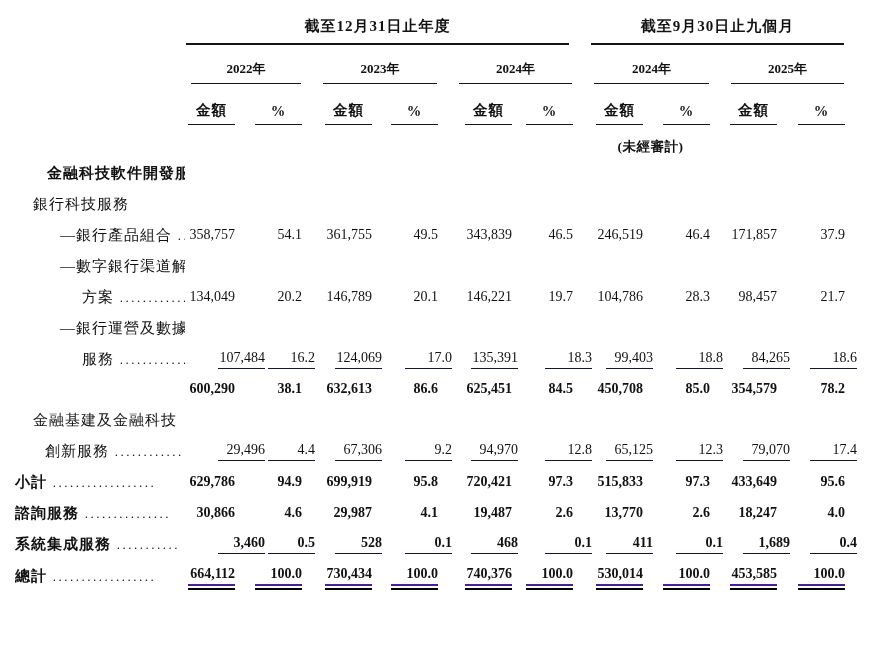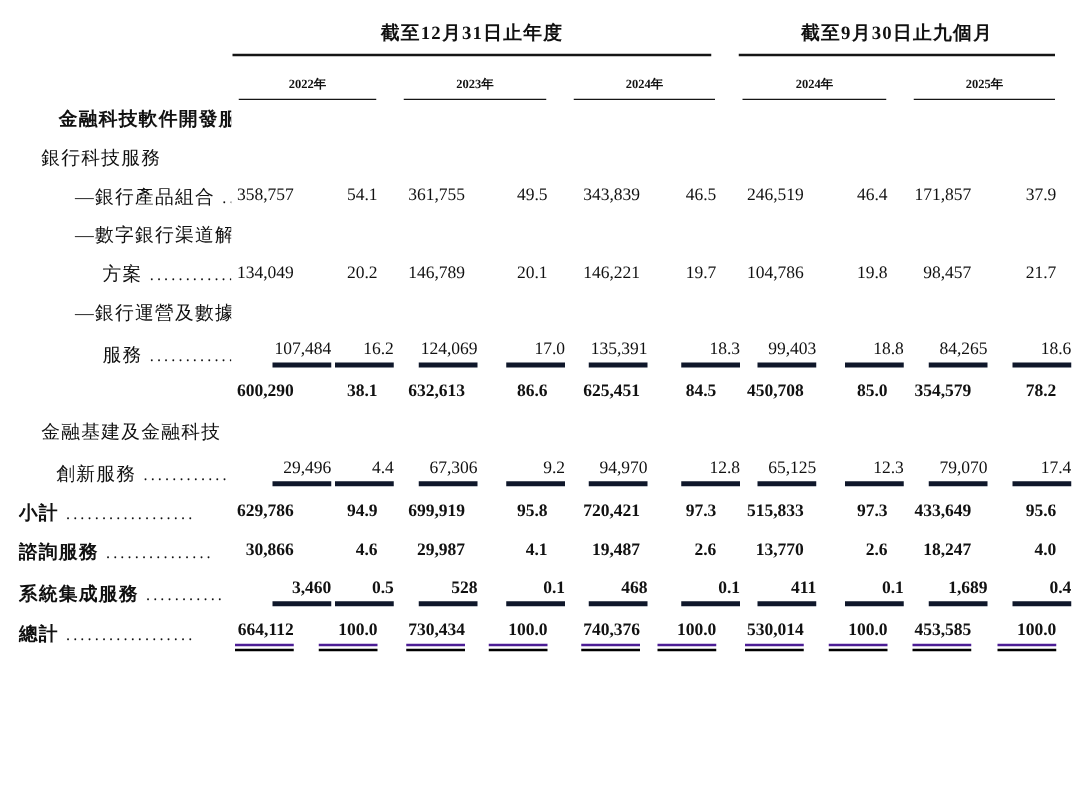--- a/index.html
+++ b/index.html
@@ -22,40 +22,40 @@
   .dots{letter-spacing:2.5px;font-size:13px;color:#111;}
   
   .pline{
     border-bottom:2px solid #151515;text-align:center;font-weight:700;
     font-size:15px;letter-spacing:1px;padding-bottom:7px;white-space:nowrap;
   }
   .p1{margin-right:3px;}
   .p2{margin-left:17px;}
   .yline{
     border-bottom:1.5px solid #151515;text-align:center;font-weight:700;
-    font-size:10px;padding:13px 0 5px 0;margin-left:20px;white-space:nowrap;
+    font-size:13px;padding:13px 0 5px 0;margin-left:20px;white-space:nowrap;
   }
   .y0{margin-left:5px;}
   .hbox{
     display:inline-block;min-width:47px;text-align:center;font-weight:700;
     font-size:14.5px;letter-spacing:1px;border-bottom:1.5px solid #151515;
     padding:11px 0 4px 0;
   }
   .note{
     font-weight:700;white-space:nowrap;text-align:center;
     font-size:13.5px;letter-spacing:0.5px;padding:9px 0 2px 0;
   }
   .n1{transform:translateX(15px);}
   .n2{transform:translateX(9px);padding-top:5px;}
   
   .box{
     display:inline-block;min-width:47px;text-align:right;white-space:nowrap;
     position:relative;padding-bottom:2px;
   }
-  .u1{border-bottom:4px solid #0f172a;margin-left:33px;}
+  .u1{border-bottom:1px solid #0f172a;margin-left:33px;}
   .u2{border-bottom:2px solid #4c1d95;}
   .u2::after{
     content:"";position:absolute;left:0;right:0;bottom:-6px;
     border-bottom:2px solid #000;
   }
 </style>
 </head>
 <body>
 
 <div class="page">
@@ -94,20 +94,41 @@
         <td colspan="2">
             <div class="yline">2024年</div>
           </td>
         <td colspan="2">
             <div class="yline">2024年</div>
           </td>
         <td colspan="2">
             <div class="yline">2025年</div>
           </td>
       </tr>
+      <tr>
+        <td></td>
+        <td class="num"><div class="hbox">金額</div></td>
+        <td class="num"><div class="hbox">%</div></td>
+        <td class="num"><div class="hbox">金額</div></td>
+        <td class="num"><div class="hbox">%</div></td>
+        <td class="num"><div class="hbox">金額</div></td>
+        <td class="num"><div class="hbox">%</div></td>
+        <td class="num"><div class="hbox">金額</div></td>
+        <td class="num"><div class="hbox">%</div></td>
+        <td class="num"><div class="hbox">金額</div></td>
+        <td class="num"><div class="hbox">%</div></td>
+      </tr>
+      <tr>
+        <td></td>
+        <td colspan="6"></td>
+        <td colspan="2">
+            <div class="note n2">(未經審計)</div>
+          </td>
+        <td colspan="2"></td>
+      </tr>
     </thead>
     <tbody>
         <tr>
           <td class="lbl-cell"><span class="lbl b" style="padding-left: 0px; margin-left: 32px;">金融科技軟件開發服務</span></td>
           <td colspan="10"></td>
         </tr>
         <tr>
           <td class="lbl-cell"><span class="lbl" style="padding-left: 18px;">銀行科技服務</span></td>
           <td colspan="10"></td>
         </tr>
@@ -130,21 +151,21 @@
         </tr>
         <tr>
           <td class="lbl-cell"><span class="lbl" style="padding-left: 67px;">方案</span><span class="dots"> ............</span></td>
           <td class="num"><div class="box">134,049</div></td>
           <td class="num"><div class="box">20.2</div></td>
           <td class="num"><div class="box">146,789</div></td>
           <td class="num"><div class="box">20.1</div></td>
           <td class="num"><div class="box">146,221</div></td>
           <td class="num"><div class="box">19.7</div></td>
           <td class="num"><div class="box">104,786</div></td>
-          <td class="num"><div class="box">19.8</div></td>
+          <td class="num"><div class="box">28.3</div></td>
           <td class="num"><div class="box">98,457</div></td>
           <td class="num"><div class="box">21.7</div></td>
         </tr>
         <tr>
           <td class="lbl-cell"><span class="lbl" style="padding-left: 45px; text-align: center;">—銀行運營及數據</span></td>
           <td colspan="10"></td>
         </tr>
         <tr>
           <td class="lbl-cell"><span class="lbl" style="padding-left: 67px;">服務</span><span class="dots"> ............</span></td>
           <td class="num"><div class="box u1">107,484</div></td>

